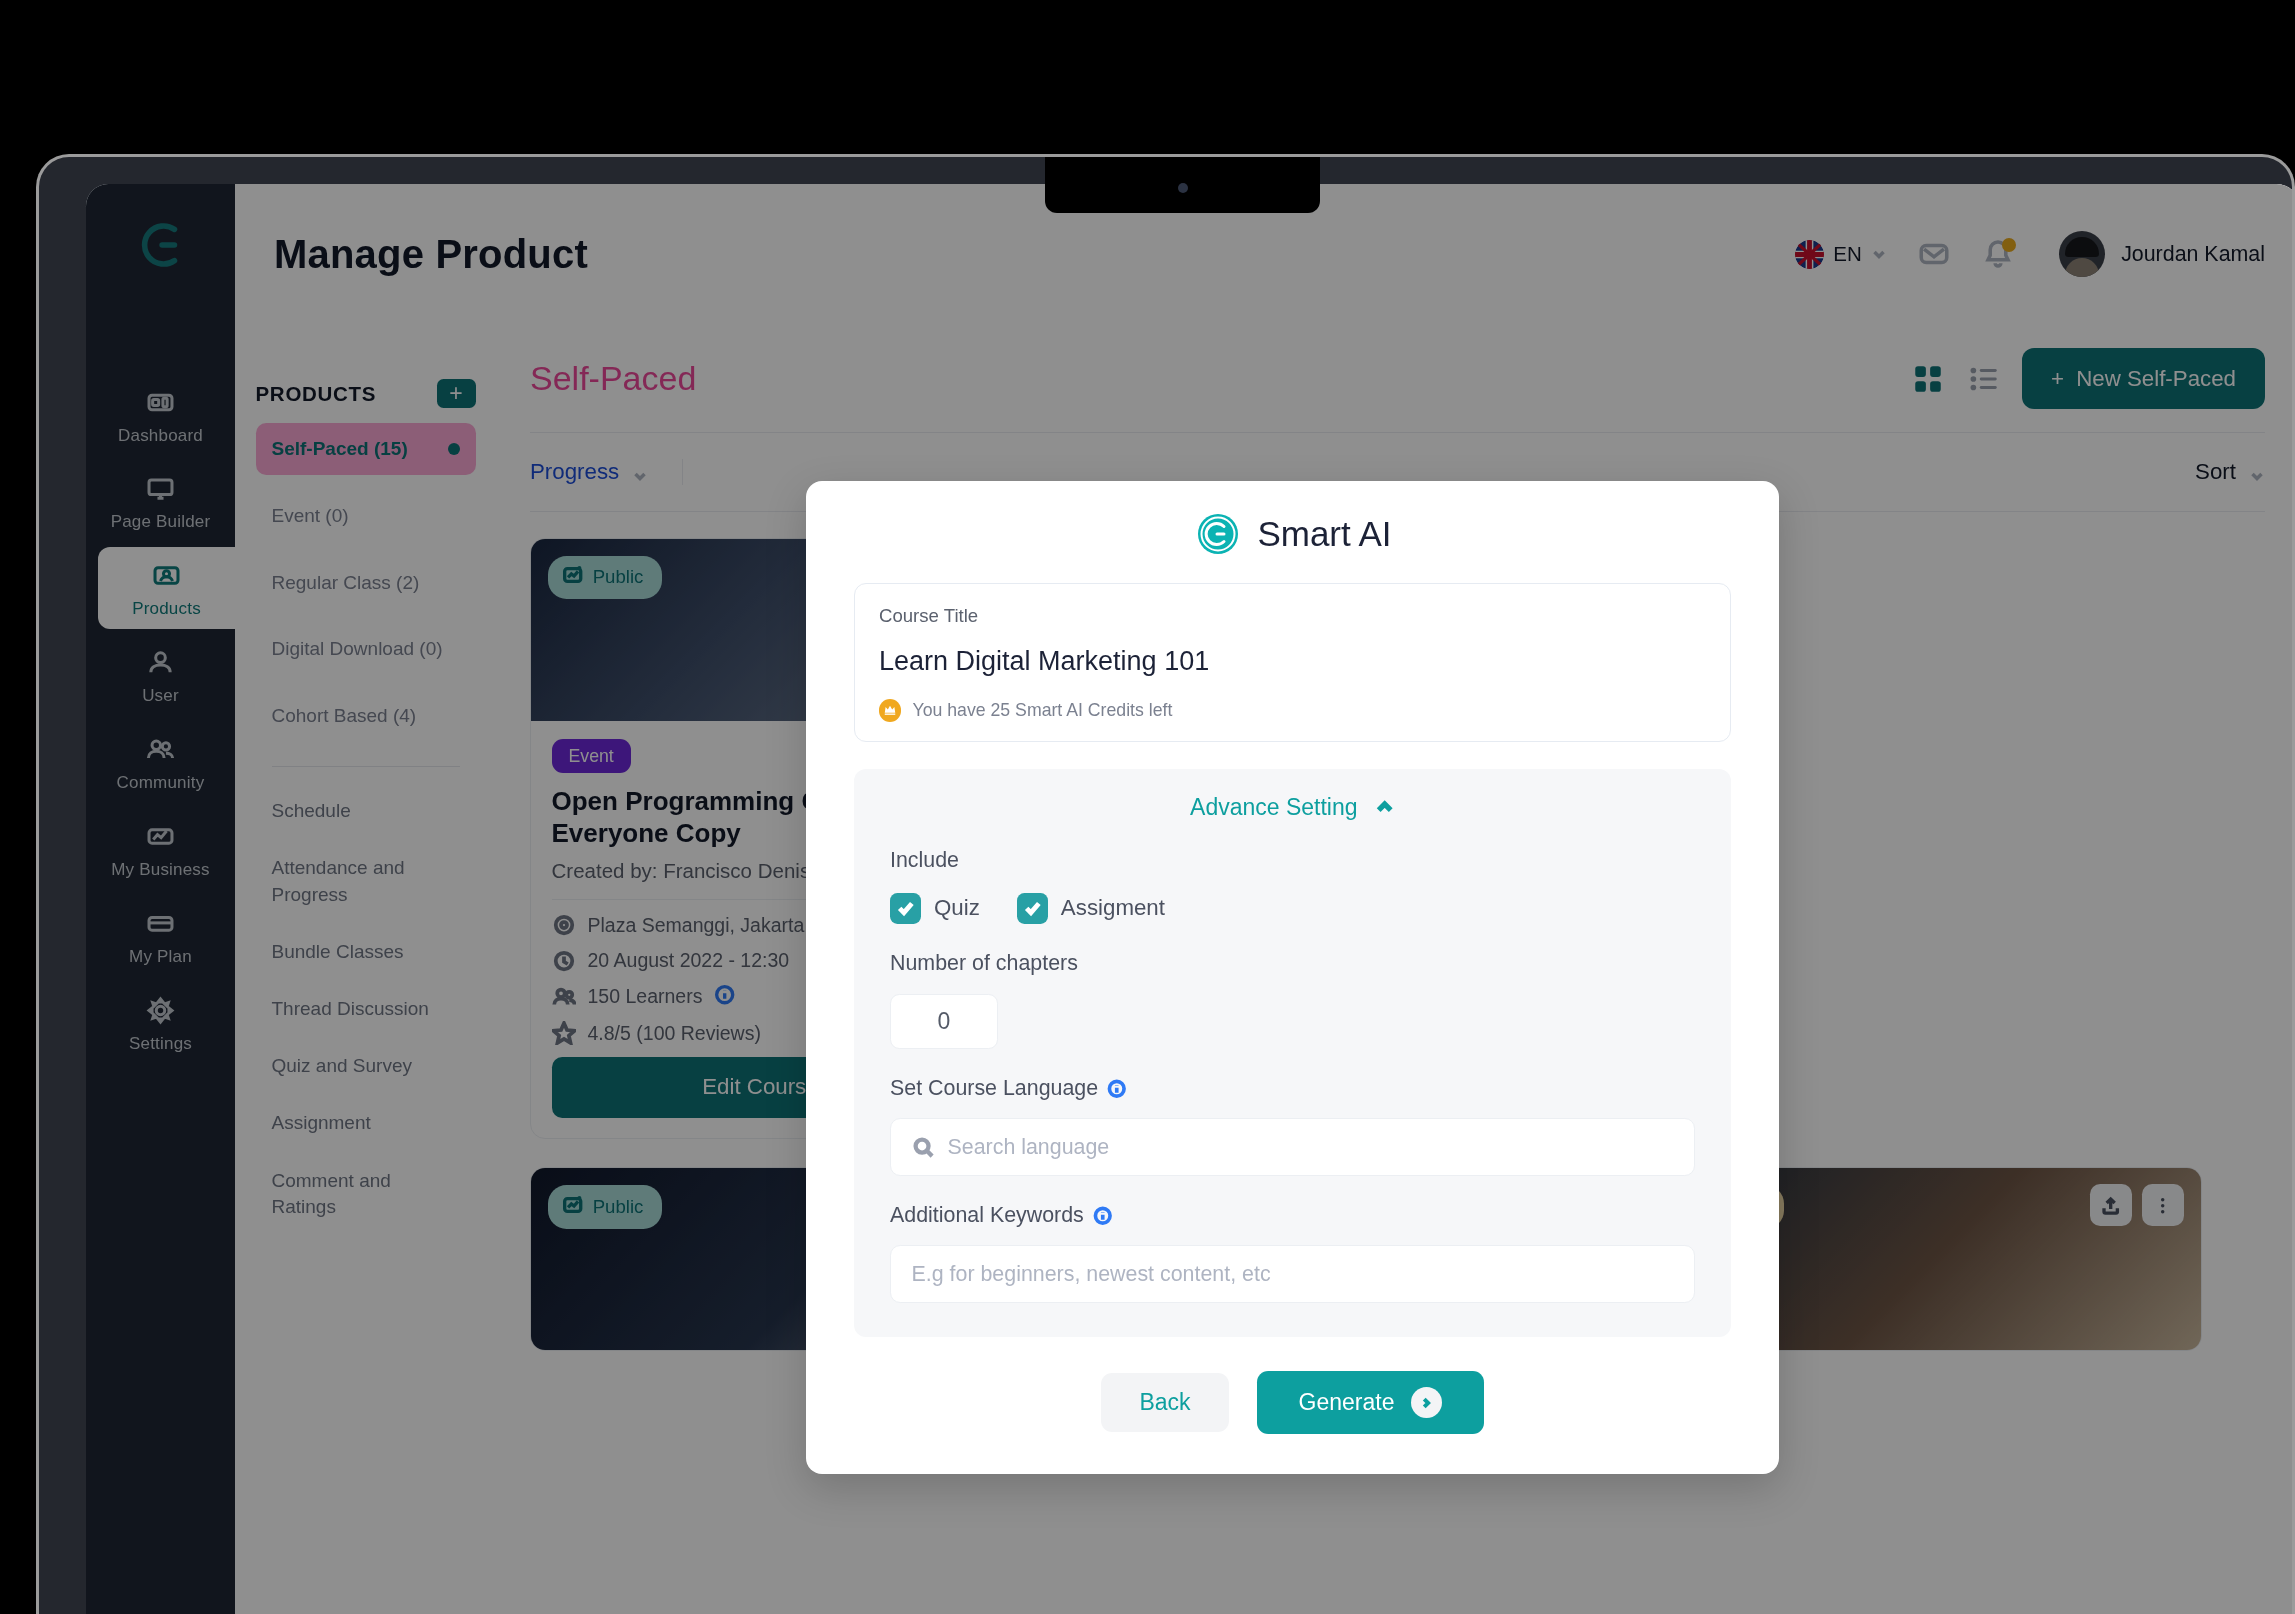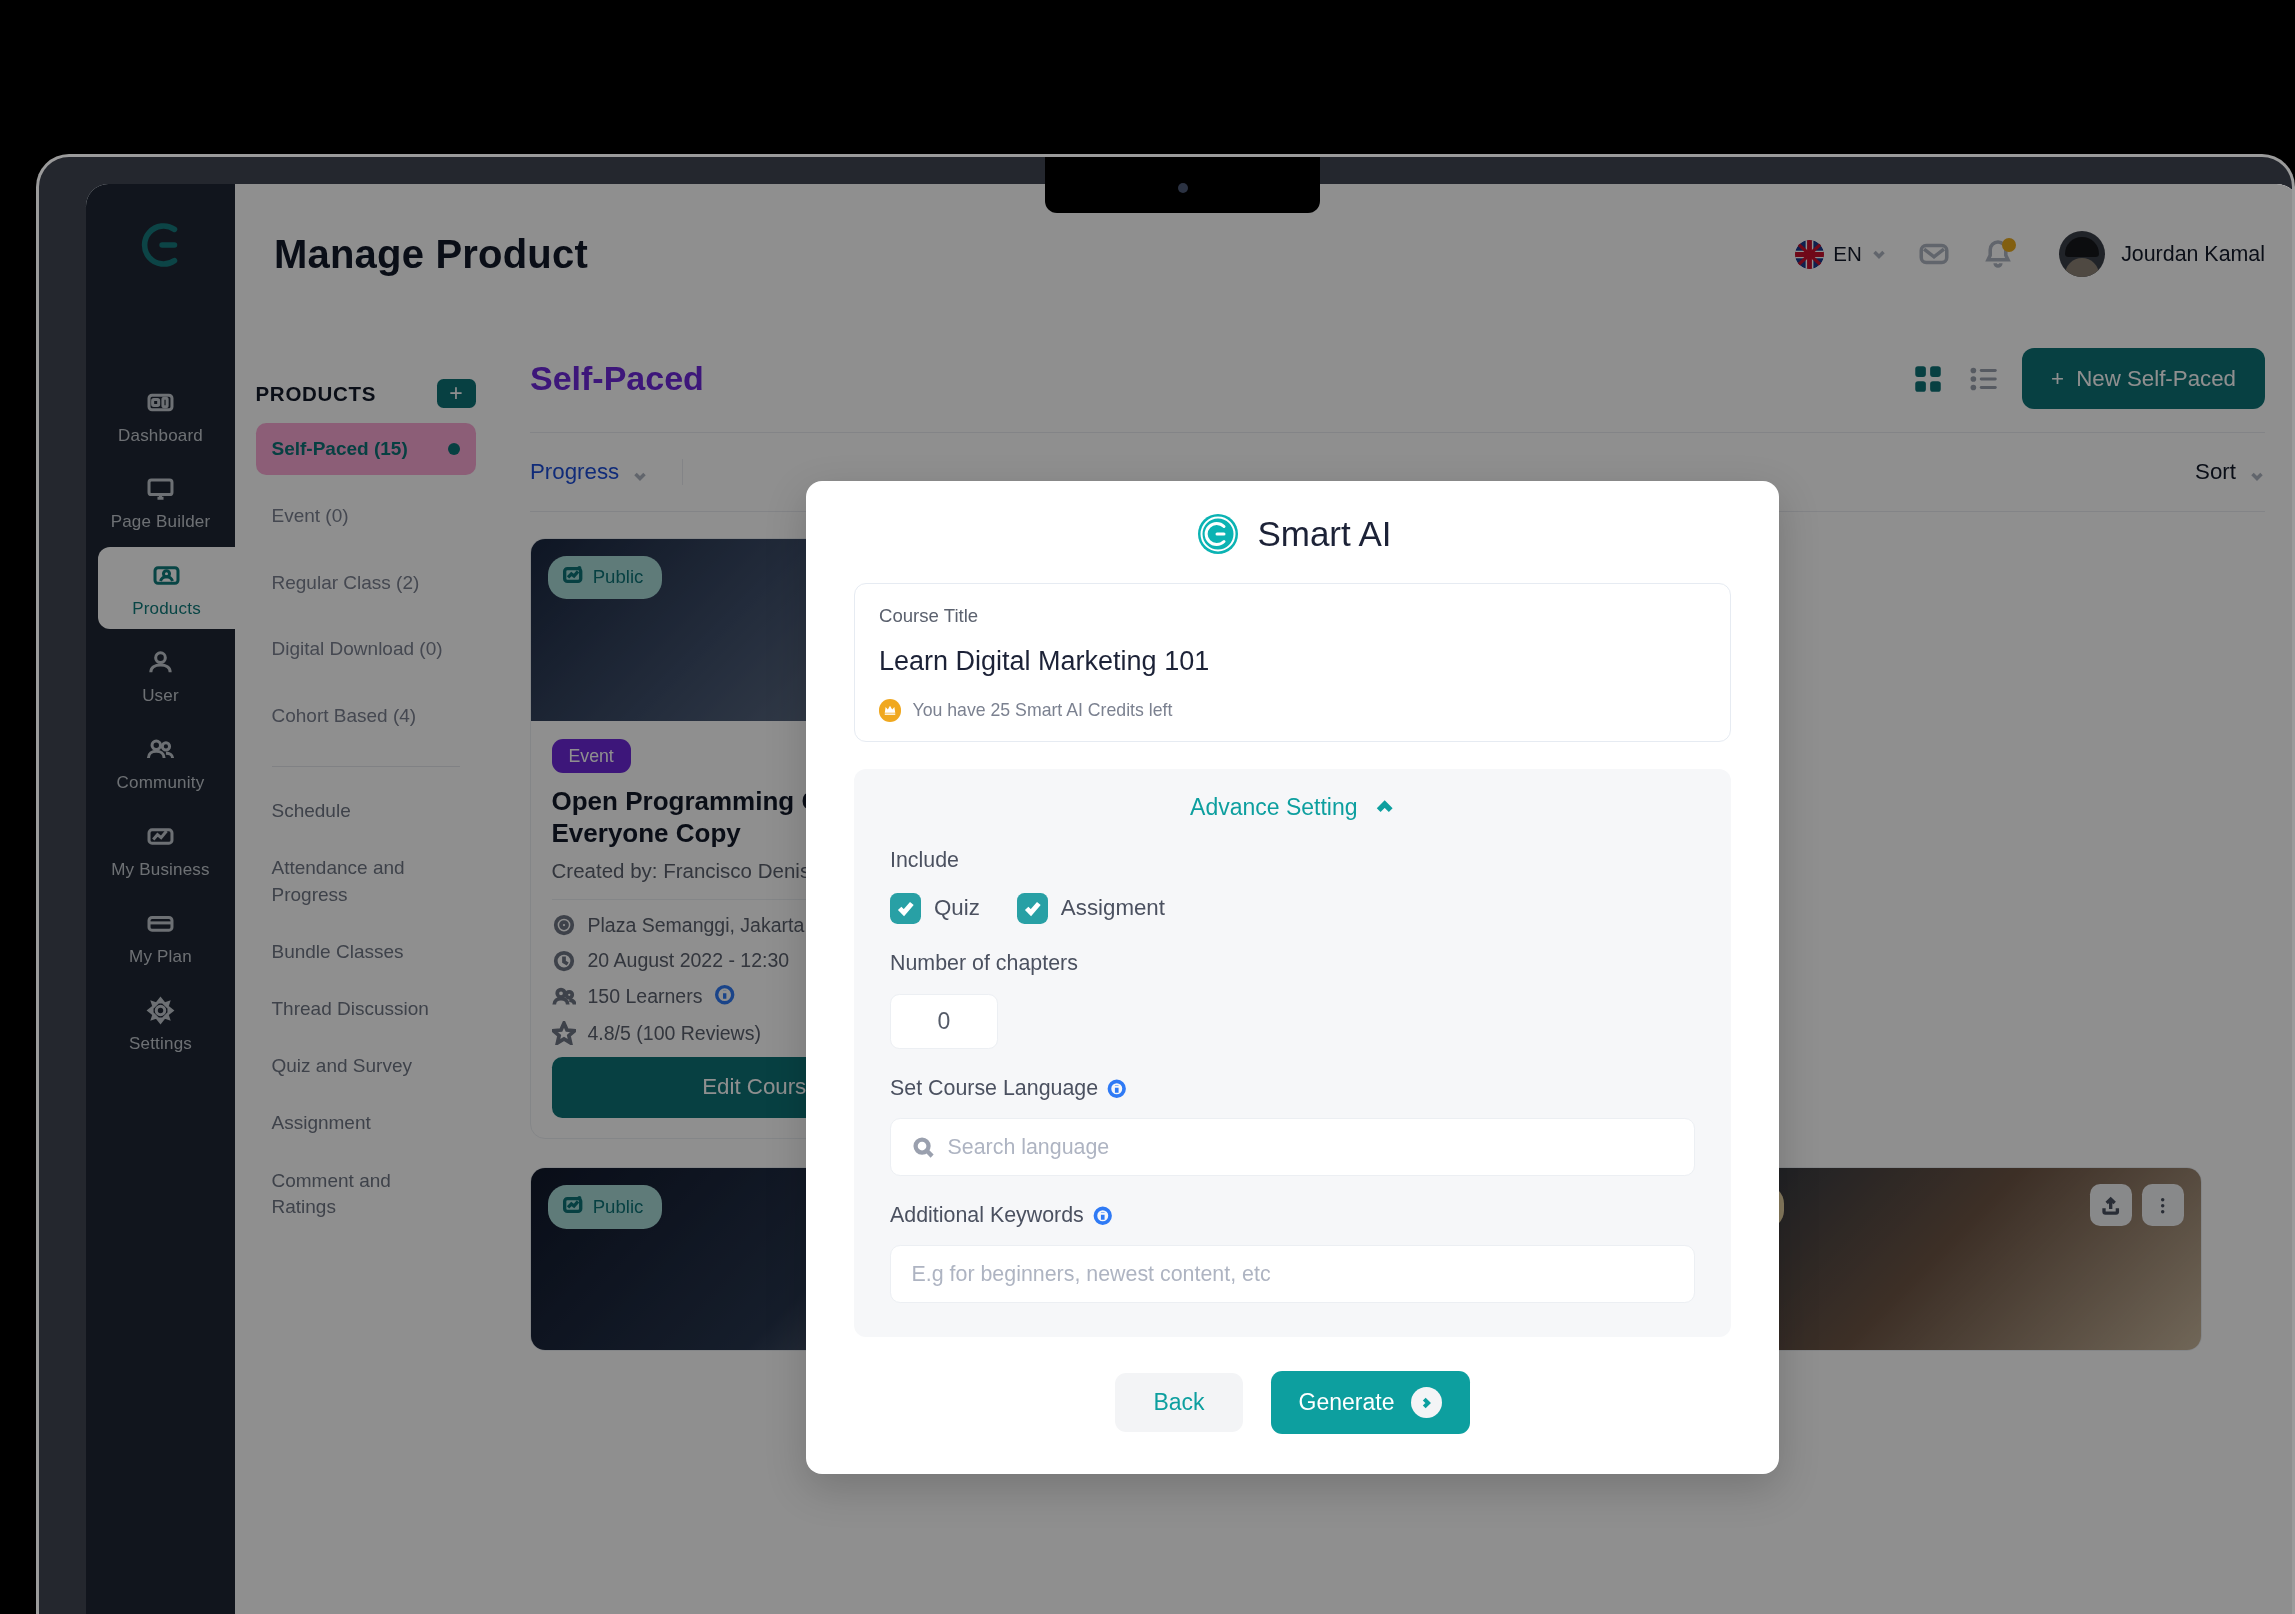--- a/index.html
+++ b/index.html
@@ -203,21 +203,21 @@
     position: absolute;
     left: 410px; top: 140px; right: 0; bottom: 0;
     background: #fff;
     z-index: 3;
     padding: 0 34px;
   }
   #content-head {
     display: flex; align-items: center;
     padding-top: 24px;
   }
-  #section-title { font-size: 34px; font-weight: 700; color: #6d28d9; }
+  #section-title { font-size: 34px; font-weight: 400; color: #ec4899; }
   #content-head-right { margin-left: auto; display: flex; align-items: center; gap: 21.4px; }
   #grid-view-toggle { width: 34px; height: 34px; cursor: pointer; }
   #list-view-toggle { width: 34px; height: 34px; cursor: pointer; }
   #new-product-button {
     background: #0d7377; color: #fff;
     font-size: 22.3px; font-weight: 500;
     border-radius: 12px;
     padding: 17.7px 29px;
     display: flex; align-items: center; gap: 12px;
     cursor: pointer; white-space: nowrap;
@@ -441,21 +441,21 @@
     background: #f3f4f6; color: #0d9f9f;
     font-size: 23px;
     border-radius: 11.2px;
     padding: 16px 38px;
     cursor: pointer;
   }
   #generate-button {
     background: #0d9f9f; color: #fff;
     font-size: 23px;
     border-radius: 11.2px;
-    padding: 16px 28px;
+    padding: 16px 42px;
     display: flex; align-items: center; gap: 16px;
     cursor: pointer;
   }
   #generate-button .arrow-circle {
     width: 31px; height: 31px; border-radius: 50%;
     background: #f3f4f6;
     display: flex; align-items: center; justify-content: center;
   }
   #generate-button .arrow-circle svg { width: 14px; height: 14px; stroke: #0d9f9f; stroke-width: 9; fill: none; }
 </style>

